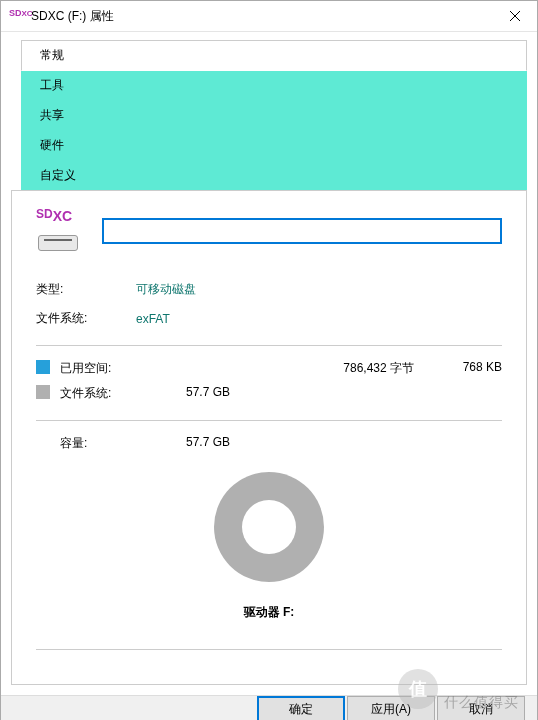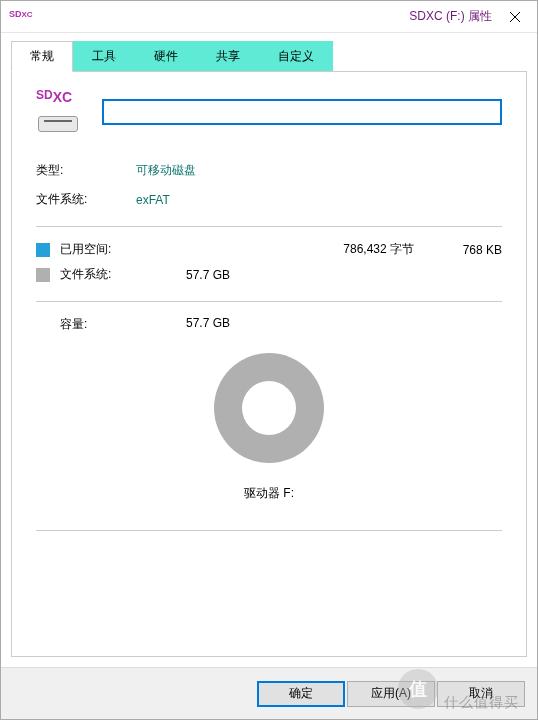--- a/index.html
+++ b/index.html
@@ -13,25 +13,25 @@
       position: relative;
     }
     .window { width: 538px; height: 720px; border: 1px solid #aaa; background: #fff; display: flex; flex-direction: column; }
     .titlebar {
       height: 32px; display: flex; align-items: center; padding: 0 0 0 8px;
       background: #fff; border-bottom: 1px solid #e5e5e5;
     }
     .titlebar-icon { width: 16px; height: 16px; margin-right: 6px; font-size: 9px; font-weight: bold; }
     .titlebar-icon .sd { color: #b030b0; }
     .titlebar-icon .xc { color: #b030b0; font-size: 8px; }
-    .titlebar-title { flex: 1; font-size: 12px; color: #701a75; text-align: right; }
+    .titlebar-title { flex: 1; font-size: 12px; color: #000000; }
     .titlebar-close { width: 45px; height: 30px; display: flex; align-items: center; justify-content: center; cursor: pointer; }
     .titlebar-close svg { width: 10px; height: 10px; }
 
-    .tabs-row { display: flex; padding: 8px 10px 0 10px; position: relative; }
+    .tabs-row { display: flex; padding: 8px 10px 0 20px; position: relative; flex-direction: column; }
     .tab {
       padding: 6px 18px; font-size: 12px; cursor: pointer; background: #5eead4;
       border: 1px solid transparent; border-bottom: none; position: relative;
     }
     .tab.active {
       border: 1px solid #ccc; border-bottom: 1px solid #fff; z-index: 2;
       margin-bottom: -1px; background: #fff;
     }
     .tab-content {
       flex: 1; margin: 0 10px 10px 10px; border: 1px solid #ccc; padding: 20px 24px;
@@ -49,37 +49,37 @@
       flex: 1; height: 26px; border: 2px solid #0078d7; padding: 2px 6px; font-size: 12px;
       font-family: inherit; background: #fff;
     }
 
     .info-row { display: flex; margin-bottom: 12px; font-size: 12px; align-items: center; }
     .info-label { width: 100px; color: #000; }
     .info-value { color: #0f766e; }
 
     .divider { border: none; border-top: 1px solid #ccc; margin: 18px 0 14px 0; }
 
-    .space-row { display: flex; align-items: center; margin-bottom: 8px; font-size: 12px; }
+    .space-row { display: flex; align-items: flex-start; margin-bottom: 8px; font-size: 12px; }
     .swatch { width: 14px; height: 14px; margin-right: 10px; }
     .swatch.used { background: #26a0da; }
     .swatch.free { background: #b0b0b0; }
     .space-label { width: 90px; }
     .space-bytes { flex: 1; text-align: right; padding-right: 8px; }
     .space-human { width: 80px; text-align: right; }
 
     .capacity-row { display: flex; margin: 14px 0; font-size: 12px; }
     .capacity-row .cap-label { width: 114px; padding-left: 24px; }
     .capacity-row .cap-bytes { flex: 1; text-align: right; padding-right: 8px; }
     .capacity-row .cap-human { width: 80px; text-align: right; }
 
     .donut-wrap { display: flex; flex-direction: column; align-items: center; margin-top: 20px; }
     .donut { width: 110px; height: 110px; border-radius: 50%; background: #b0b0b0; position: relative; }
     .donut::after { content: ""; position: absolute; top: 28px; left: 28px; width: 54px; height: 54px; border-radius: 50%; background: #fff; }
-    .drive-label { margin-top: 22px; font-size: 12px; }
+    .drive-label { margin-top: 22px; font-size: 12px; font-weight: bold; }
 
     .button-bar {
       height: 52px; display: flex; align-items: center; justify-content: flex-end;
       gap: 2px; padding: 0 12px; background: #f0f0f0; border-top: 1px solid #ddd;
     }
     .btn {
       min-width: 88px; height: 26px; border: 1px solid #adadad; background: #e1e1e1;
       font-size: 12px; font-family: inherit; cursor: pointer; padding: 0 16px;
     }
     .btn.primary { border: 2px solid #0078d7; background: #e1e1e1; }
@@ -108,22 +108,22 @@
     <div class="titlebar-close">
       <svg viewBox="0 0 10 10">
           <path d="M0 0 L10 10 M10 0 L0 10" stroke="#000" stroke-width="1" fill="none"></path>
         </svg>
     </div>
   </div>
 
   <div class="tabs-row">
     <div class="tab active">常规</div>
     <div class="tab">工具</div>
+    <div class="tab">共享</div>
     <div class="tab">硬件</div>
-    <div class="tab">共享</div>
     <div class="tab">自定义</div>
   </div>
 
   <div class="tab-content">
 
     <div class="header-row">
       <div class="drive-icon">
         <div class="sdxc-label"><span class="s1">SD</span><span class="s2">XC</span></div>
         <div class="body"></div>
         <div class="slot"></div>

